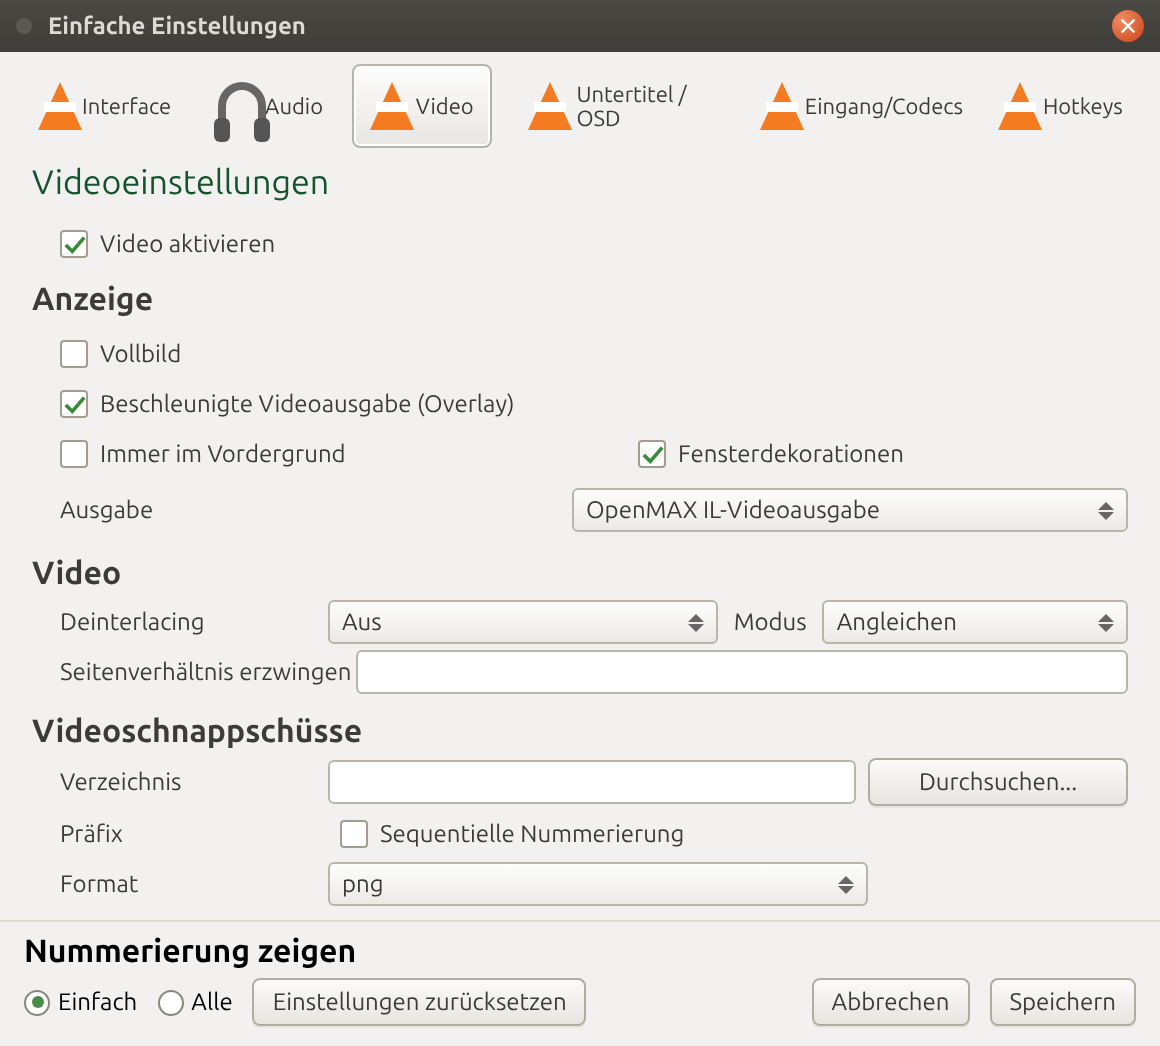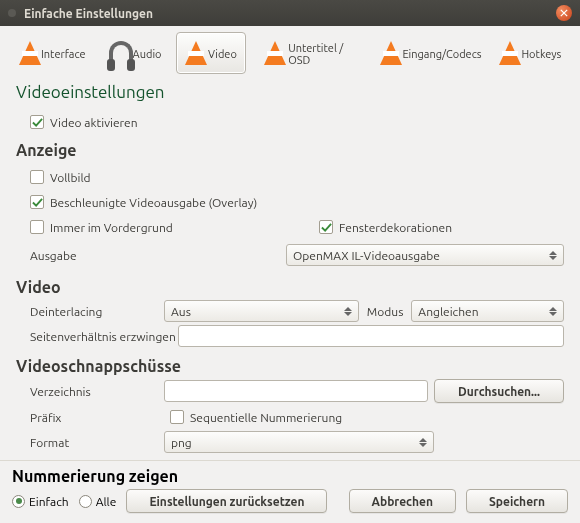--- a/index.html
+++ b/index.html
@@ -27,21 +27,21 @@
 .check.on svg { display:block; }
 .check svg { display:none; width:11px; height:11px; }
 .label { font-size: 12px; }
 .field-label { width: 148px; font-size: 12px; padding-left: 14px; }
 input[type=text], .select { height: 22px; border: 1px solid #b9b5ab; border-radius: 3px; background: #fff; font-size: 12px; padding: 0 6px; flex: 1; color:#3c3b37; }
 .select { display:flex; align-items:center; justify-content:space-between; background: linear-gradient(to bottom,#fdfdfc,#eceae5); padding-right:4px; cursor:pointer; }
 .select .arrows { width:10px; height:14px; display:flex; flex-direction:column; justify-content:center; gap:1px;}
 .select .arrows::before,.select .arrows::after{content:"";width:0;height:0;border-left:4px solid transparent;border-right:4px solid transparent;}
 .select .arrows::before{border-bottom:4px solid #666;}
 .select .arrows::after{border-top:4px solid #666;}
-.btn { height: 24px; border: 1px solid #b1ada2; border-radius: 4px; background: linear-gradient(to bottom,#fcfbfa,#e7e5e0); font-size: 12px; padding: 0 22px; cursor:pointer; color:#3c3b37; box-shadow: 0 1px 0 rgba(0,0,0,0.05); font-weight: bold; }
+.btn { height: 24px; border: 1px solid #b1ada2; border-radius: 4px; background: linear-gradient(to bottom,#fcfbfa,#e7e5e0); font-size: 12px; padding: 0 9px; cursor:pointer; color:#3c3b37; box-shadow: 0 1px 0 rgba(0,0,0,0.05); }
 .two-col { display:flex; gap: 44px; }
 .two-col > div { flex:1; }
 .footer { padding: 6px 12px 10px; border-top:1px solid #dcd9d1; }
 .footer-row { display:flex; align-items:center; gap:10px; }
 .radio { width:13px; height:13px; border:1px solid #8a867b; border-radius:50%; background:#fff; display:inline-flex; align-items:center; justify-content:center; margin-right:4px;}
 .radio.on::after { content:""; width:6px; height:6px; border-radius:50%; background:#4a8a4a; }
 .spacer{flex:1;}
 .small-gap{width:6px;}
 </style>
 </head>

